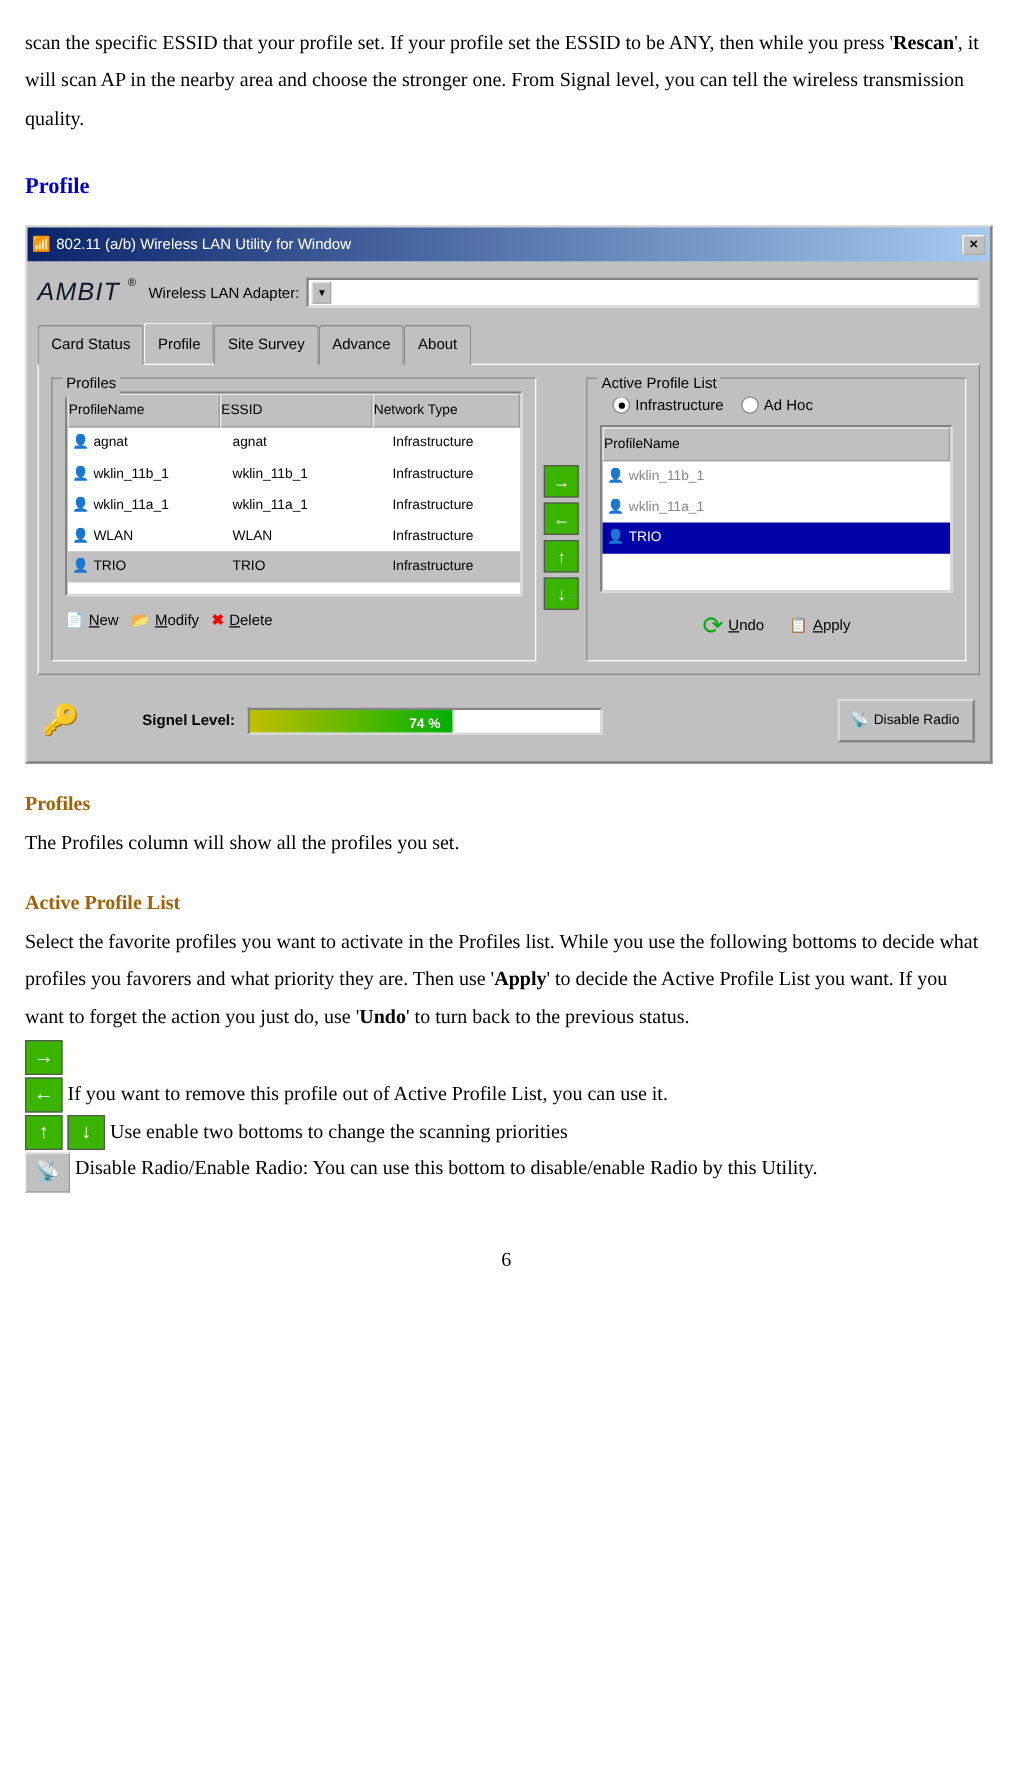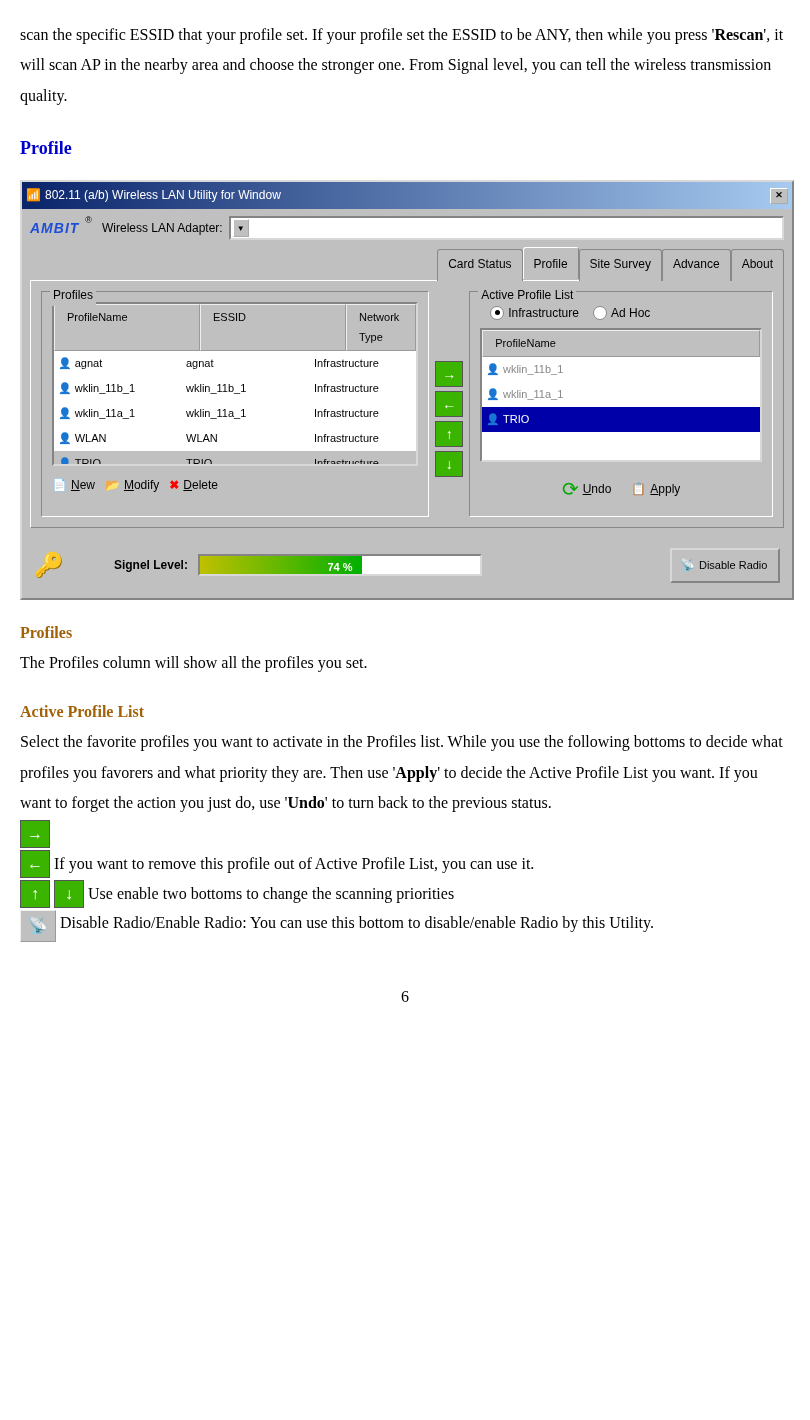--- a/index.html
+++ b/index.html
@@ -70,25 +70,25 @@
     cursor: pointer;
   }
   .logo-row {
     display: flex;
     align-items: center;
     padding: 6px 8px;
     gap: 6px;
   }
   .logo-ambit {
     font-family: Arial, sans-serif;
-    font-weight: 700;
+    font-weight: 400;
     font-style: italic;
-    font-size: 14px;
+    font-size: 20px;
     letter-spacing: 1px;
-    color: #1d4ed8;
+    color: #0f172a;
   }
   .adapter-dropdown {
     flex: 1;
     display: flex;
     height: 20px;
     border: 2px inset #d8d8d8;
     background: #fff;
     align-items: center;
     padding: 0 2px;
     justify-content: space-between;
@@ -101,21 +101,20 @@
     display: flex;
     align-items: center;
     justify-content: center;
     font-size: 8px;
   }
   .tabs {
     display: flex;
     padding: 0 8px;
     position: relative;
     top: 1px;
-    justify-content: flex-end;
   }
   .tab {
     padding: 3px 10px;
     background: #c0c0c0;
     border: 1px solid #888;
     border-bottom: none;
     border-top-left-radius: 3px;
     border-top-right-radius: 3px;
     margin-right: 0;
     cursor: pointer;
@@ -165,21 +164,21 @@
     height: 160px;
     overflow: hidden;
     font-size: 11px;
   }
   .lv-head {
     display: flex;
     background: #c0c0c0;
   }
   .lv-head div {
     border: 1px outset #eee;
-    padding: 2px 12px;
+    padding: 2px 0;
     cursor: pointer;
   }
   .lv-row {
     display: flex;
     padding: 1px 0;
   }
   .lv-row.selected {
     background: #c0c0c0;
   }
   .lv-row.blue-sel {

